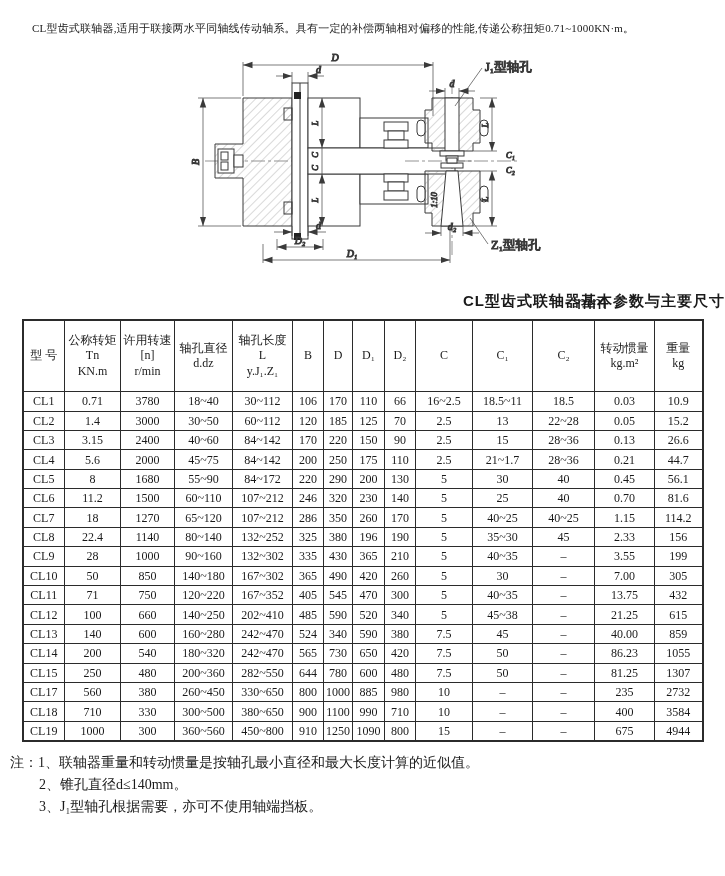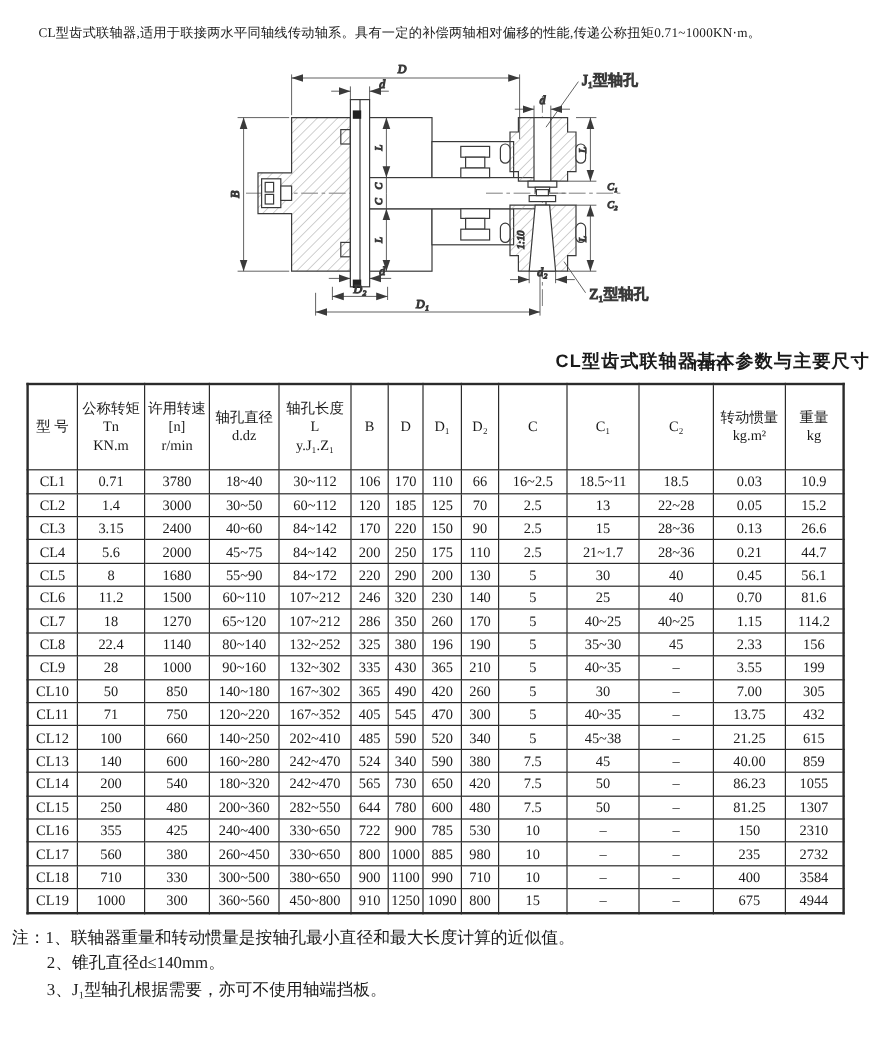--- a/index.html
+++ b/index.html
@@ -537,36 +537,20 @@
           <td>780</td>
           <td>600</td>
           <td>480</td>
           <td>7.5</td>
           <td>50</td>
           <td>–</td>
           <td>81.25</td>
           <td>1307</td>
         </tr>
         <tr>
-          <td>CL16</td>
-          <td>355</td>
-          <td>425</td>
-          <td>240~400</td>
-          <td>330~650</td>
-          <td>722</td>
-          <td>900</td>
-          <td>785</td>
-          <td>530</td>
-          <td>10</td>
-          <td>–</td>
-          <td>–</td>
-          <td>150</td>
-          <td>2310</td>
-        </tr>
-        <tr>
           <td>CL17</td>
           <td>560</td>
           <td>380</td>
           <td>260~450</td>
           <td>330~650</td>
           <td>800</td>
           <td>1000</td>
           <td>885</td>
           <td>980</td>
           <td>10</td>

